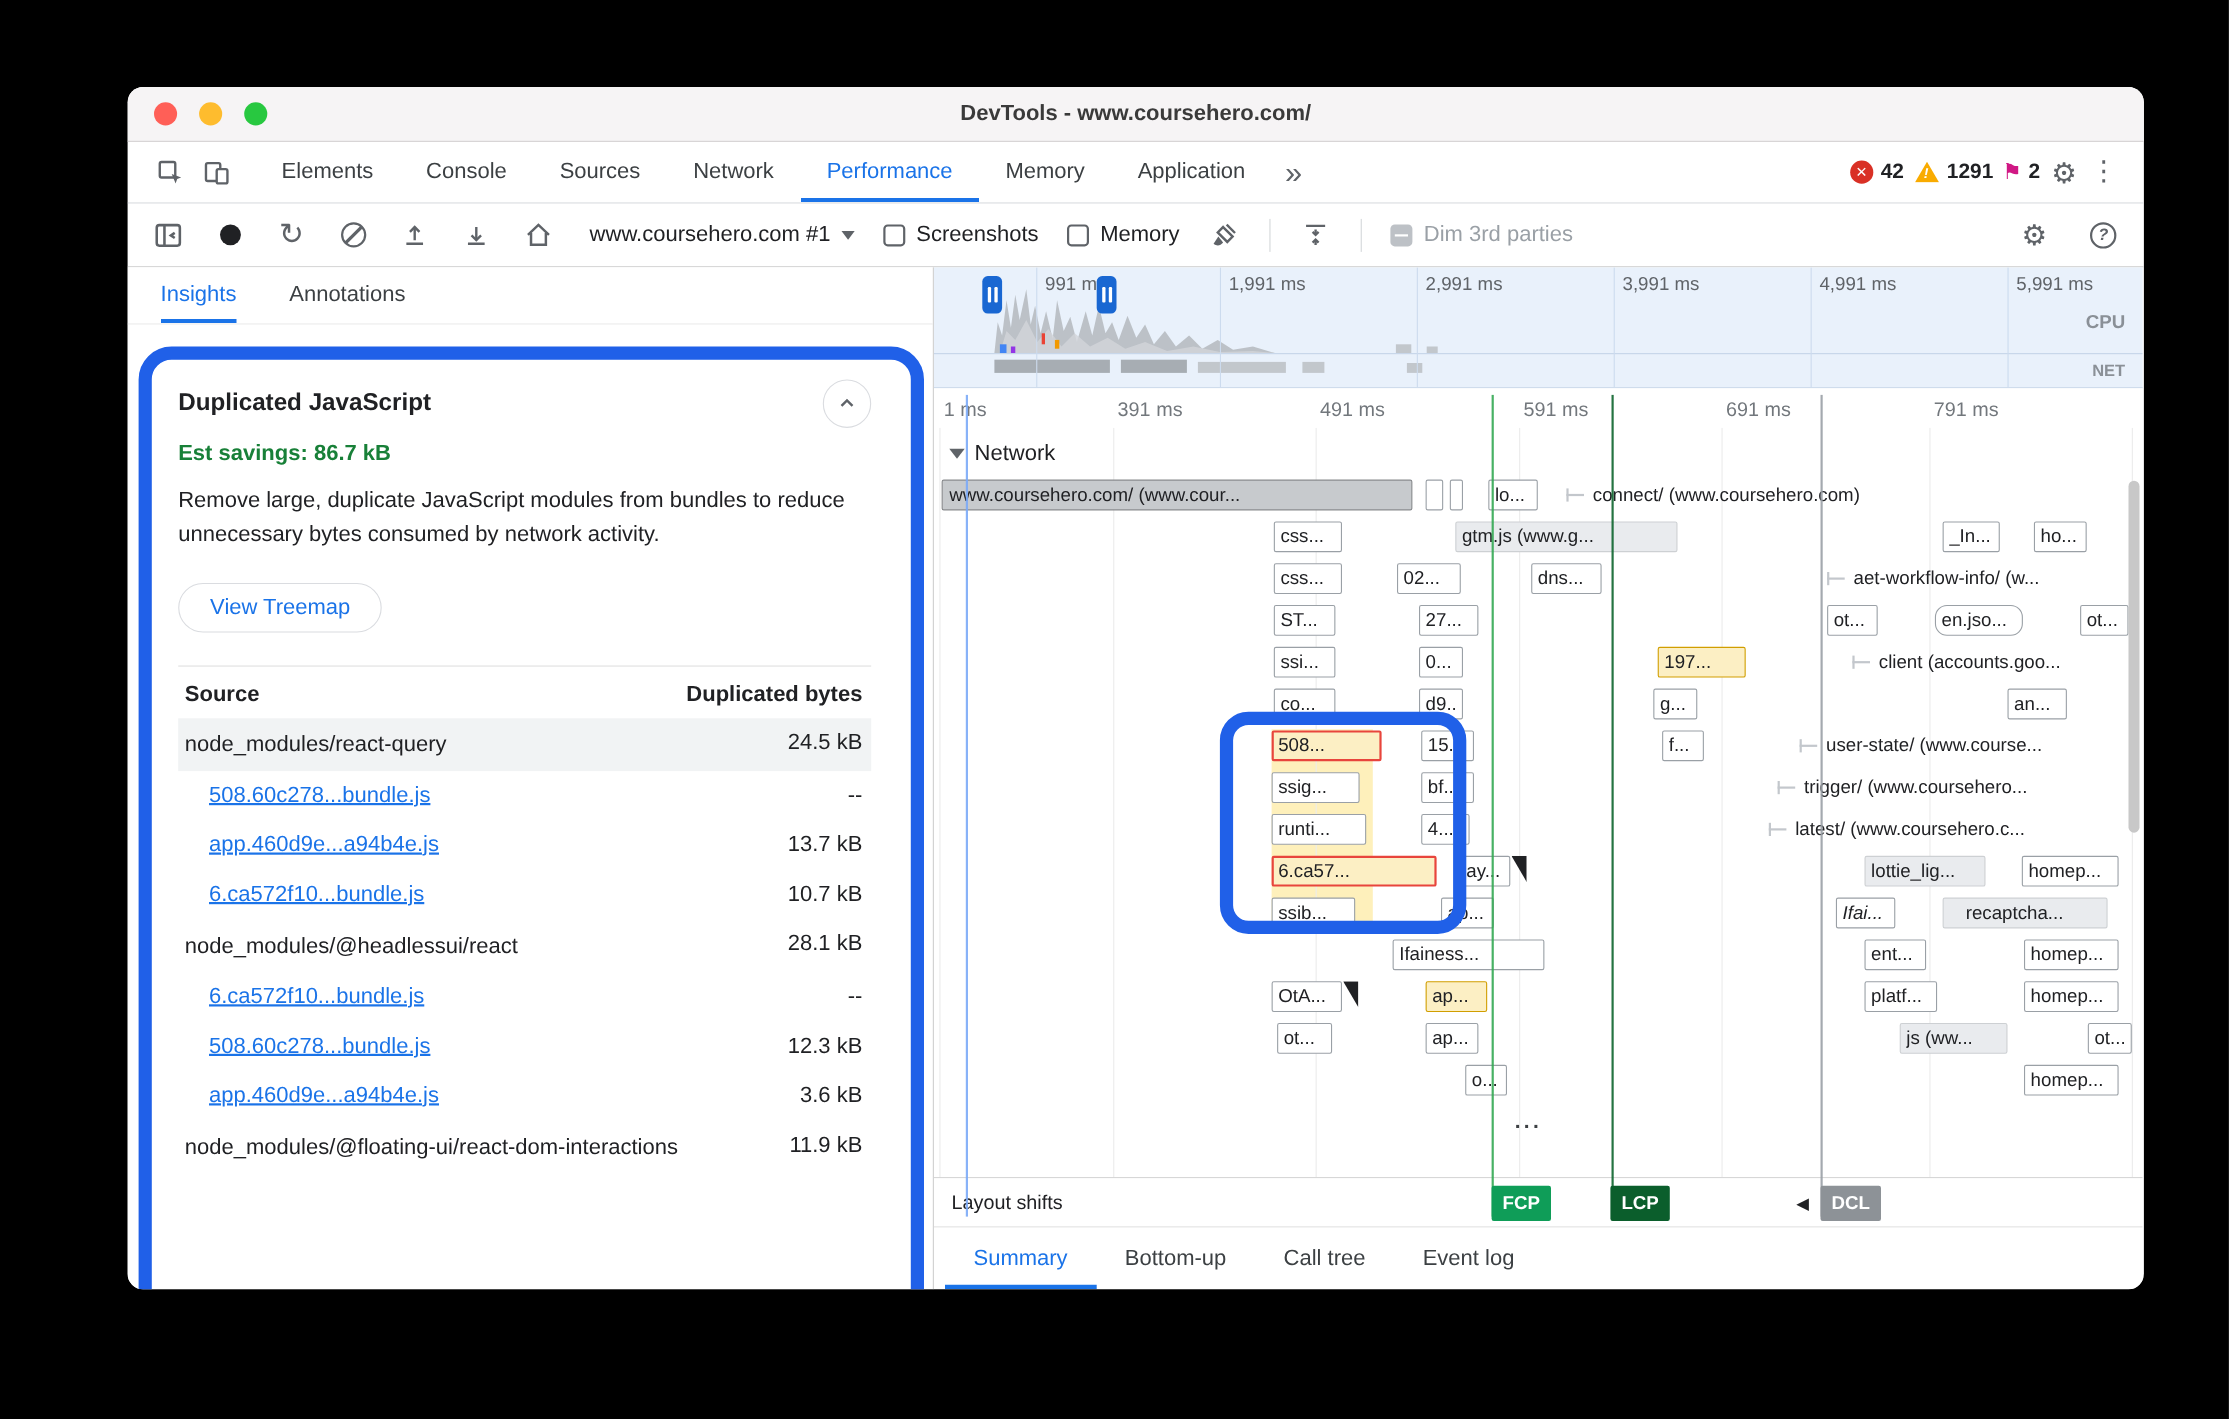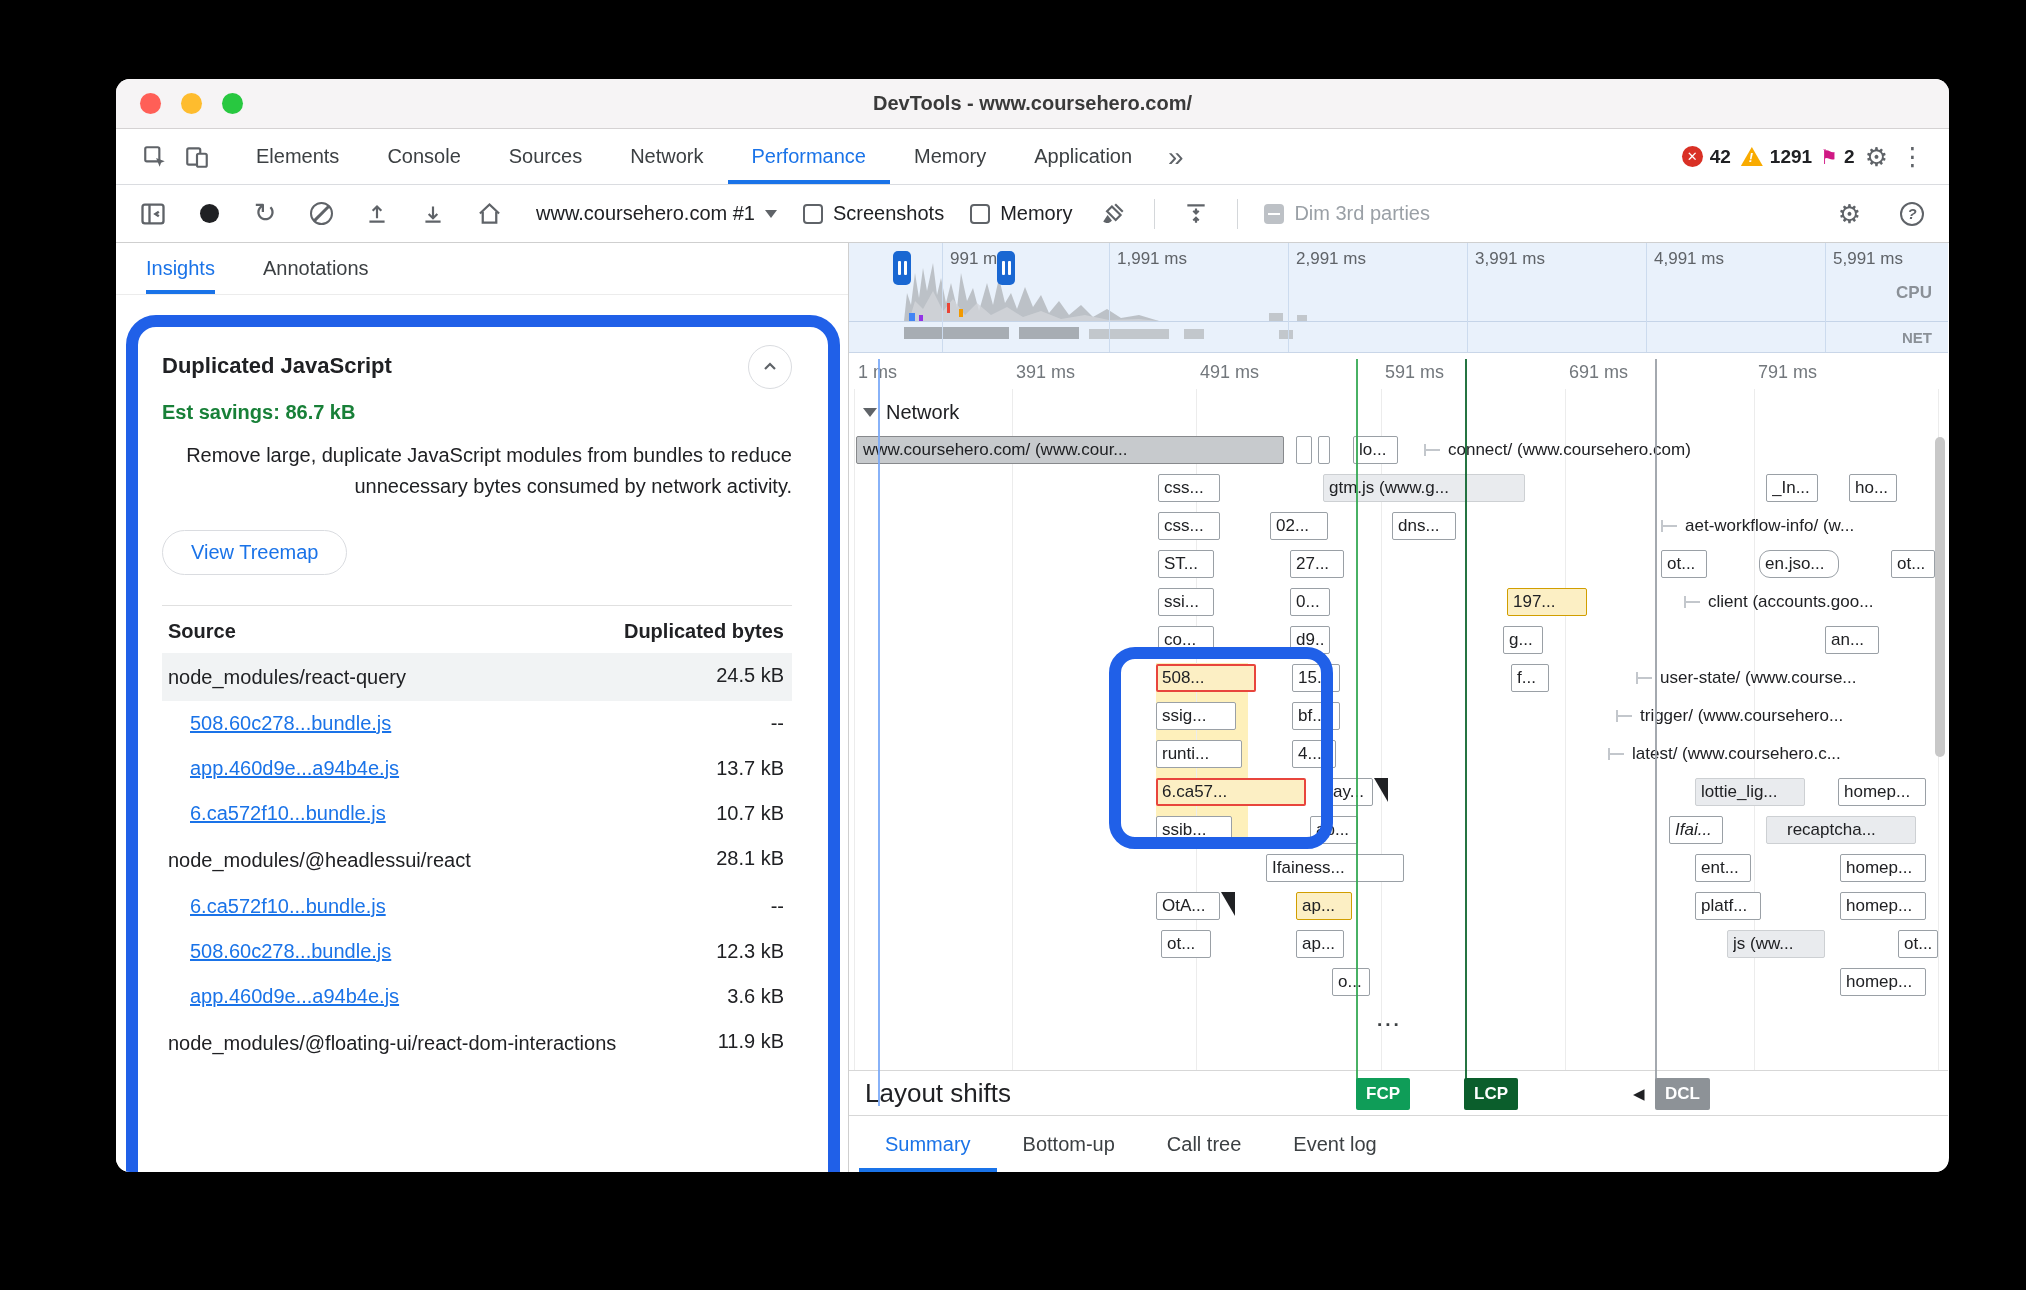--- a/index.html
+++ b/index.html
@@ -60,21 +60,21 @@
 
   
   .left-tabs{height:52px;display:flex;align-items:center;padding-left:30px;border-bottom:1px solid #ececec;}
   .ltab{position:relative;height:100%;display:flex;align-items:center;margin-right:48px;font-size:20px;color:#3c4043;}
   .ltab.active{color:var(--accent);box-shadow:inset 0 -4px 0 var(--accent);}
   .card-wrap{padding:58px 56px 0 46px;}
   .card-head{display:flex;align-items:flex-start;justify-content:space-between;}
   .card-head h3{margin:0;font-size:22px;font-weight:600;color:#202124;}
   .collapse-btn{width:44px;height:44px;border-radius:50%;border:1px solid #dadce0;background:#fff;display:flex;align-items:center;justify-content:center;margin-top:-8px;}
   .savings{margin-top:12px;font-size:20px;font-weight:600;color:var(--green);}
-  .desc{margin:16px 0 0;font-size:20px;line-height:1.55;color:#202124;width:630px;text-align:right;}
+  .desc{margin:16px 0 0;font-size:20px;line-height:1.55;color:#202124;width:630px;}
   .treemap-btn{margin-top:28px;font-size:20px;color:var(--accent);background:#fff;border:1px solid #dadce0;border-radius:26px;padding:10px 28px;}
   .card-hr{border:none;border-top:1px solid #e0e0e0;margin:30px 0 2px;}
   .thead{display:flex;justify-content:space-between;padding:12px 8px 10px 6px;font-size:20px;font-weight:700;color:#202124;}
   .trow{display:flex;justify-content:space-between;align-items:flex-start;padding:11px 8px 11px 6px;font-size:20px;}
   .trow.shade{background:#f1f3f4;}
   .trow .grp{color:#202124;max-width:460px;line-height:1.3;}
   .trow .link{color:var(--accent);text-decoration:underline;padding-left:22px;}
   .trow .val{color:#202124;white-space:nowrap;margin-left:12px;}
 
   
@@ -107,21 +107,21 @@
   .seg.hl{background:var(--hlbg);border:1px solid var(--hlbd);border-radius:2px;padding:0 5px;}
   .seg.red{background:var(--hlbg);border:2px solid var(--redout);border-radius:2px;padding:0 4px;}
   .seg.txt{gap:8px;}
   .seg.dots{font-weight:700;letter-spacing:3px;font-size:19px;color:#3c4043;}
   .wh{position:relative;display:inline-block;width:16px;height:2px;background:#c3c7cc;flex:0 0 auto;}
   .wh::before{content:"";position:absolute;left:0;top:-5px;width:2px;height:12px;background:#c3c7cc;}
   .tri-mark{position:absolute;right:-16px;top:-1px;width:14px;height:24px;background:#202124;clip-path:polygon(100% 0,100% 100%,0 0);}
   .vscroll{position:absolute;right:3px;top:6px;width:10px;height:320px;background:#c8c8c8;border-radius:5px;z-index:5;}
 
   .shifts-row{position:relative;height:46px;border-top:1px solid #d7d7d7;border-bottom:1px solid #d7d7d7;flex:0 0 auto;}
-  .shifts-label{position:absolute;left:16px;top:0;line-height:44px;font-size:26px;color:#202124;}
+  .shifts-label{position:absolute;left:16px;top:0;line-height:44px;font-size:18px;color:#202124;}
   .badge{position:absolute;top:7px;height:32px;line-height:32px;padding:0 10px;color:#fff;font-weight:700;font-size:17px;border-radius:2px;z-index:4;}
   .badge.fcp{left:507px;background:var(--fcp);}
   .badge.lcp{left:615px;background:var(--lcp);}
   .badge.dcl{left:806px;background:var(--dcl);}
   .dcl-arrow{position:absolute;left:784px;top:14px;font-size:15px;color:#202124;z-index:4;}
 
   .bottom-tabs{height:56px;display:flex;align-items:center;padding:0 10px;flex:0 0 auto;background:#fff;}
   .btab{padding:0 26px;height:100%;display:flex;align-items:center;font-size:20px;color:#3c4043;white-space:nowrap;}
   .btab.active{color:var(--accent);box-shadow:inset 0 -4px 0 var(--accent);}
 

